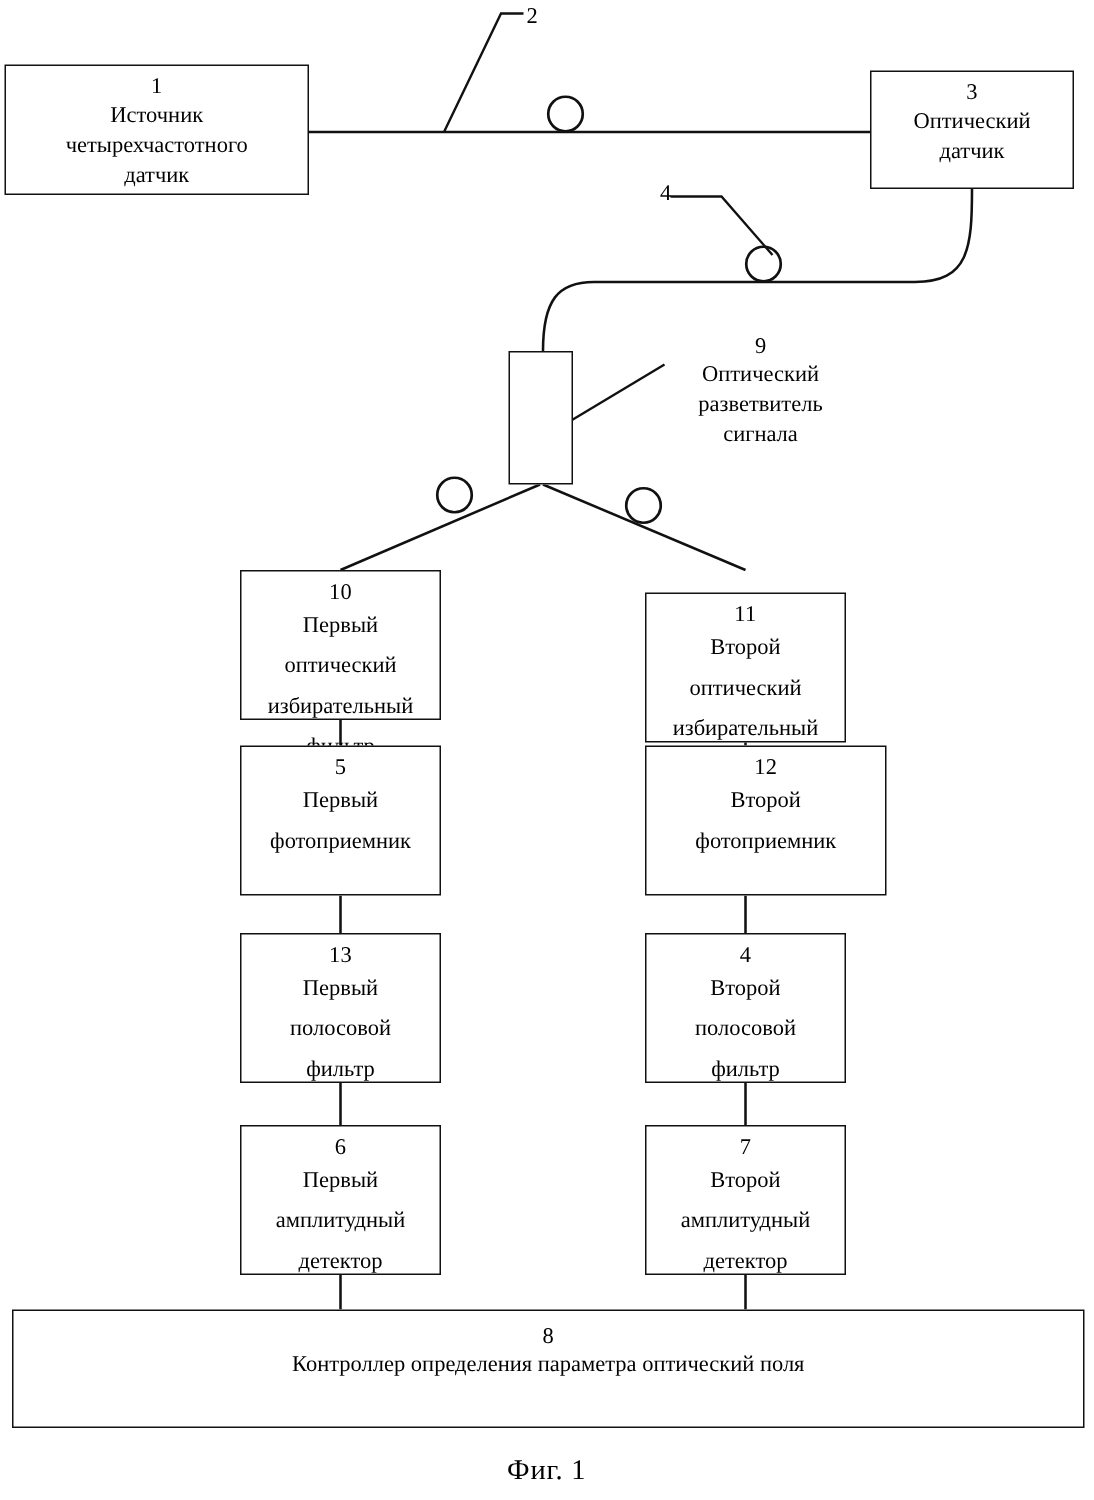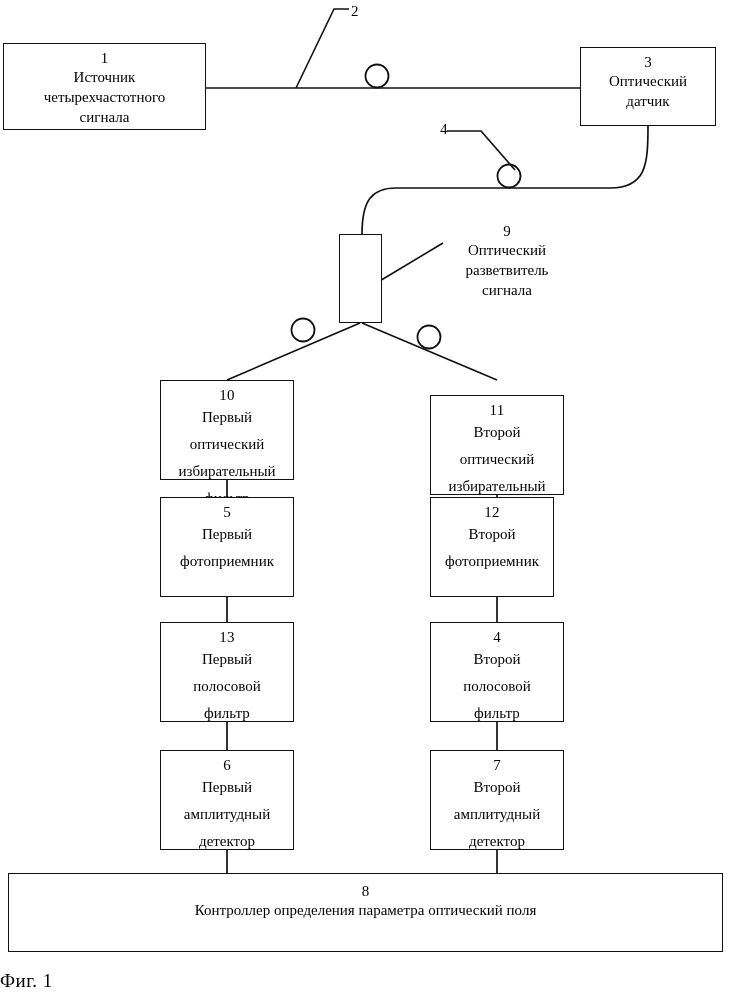--- a/index.html
+++ b/index.html
@@ -48,21 +48,21 @@
     padding: 0 4px;
     white-space: pre-line;
   }
   
   #box-1      { left: 3px;   top: 43px;  width: 203px; height: 87px; }
   #box-3      { left: 580px; top: 47px;  width: 136px; height: 79px; justify-content: flex-start; }
   #box-9      { left: 339px; top: 234px; width: 43px;  height: 89px; padding-top: 0; }
   #box-10     { left: 160px; top: 380px; width: 134px; height: 100px; }
   #box-11     { left: 430px; top: 380px; width: 134px; height: 100px; margin-top: 15px; }
   #box-5      { left: 160px; top: 497px; width: 134px; height: 100px; }
-  #box-12     { left: 430px; top: 497px; width: 124px; height: 100px; }
+  #box-12     { left: 430px; top: 497px; width: 161px; height: 100px; }
   #box-13     { left: 160px; top: 622px; width: 134px; height: 100px; }
   #box-14     { left: 430px; top: 622px; width: 134px; height: 100px; }
   #box-6      { left: 160px; top: 750px; width: 134px; height: 100px; }
   #box-7      { left: 430px; top: 750px; width: 134px; height: 100px; }
   #box-8      { left: 8px;   top: 873px; width: 715px; height: 79px; padding-top: 8px; }
 
   #box-3 .node-label,
   #box-1 .node-label { line-height: 20px; }
   #box-8 .node-num { font-size: 15px; }
   #box-8 .node-label { font-size: 15px; line-height: 20px; }
@@ -94,21 +94,21 @@
     text-align: center;
     width: 126px;
     margin-left: -8px;
     white-space: pre-line;
   }
   #fig-caption {
     position: absolute;
     left: 0;
     top: 970px;
     width: 729px;
-    text-align: left;
+    text-align: center;
     font-size: 19px;
     letter-spacing: 0.5px;
   }
 </style>
 </head>
 <body>
 
 <div id="figure">
 
   <svg id="vector-layer" viewBox="0 0 729 1000">
@@ -147,21 +147,21 @@
       <line x1="497" y1="722" x2="497" y2="750"></line>
       <line x1="497" y1="850" x2="497" y2="873"></line>
 
     </g>
   </svg>
 
   <div class="node-box" id="box-1">
     <span class="node-num">1</span>
     <span class="node-label">Источник
 четырехчастотного
-сигнала</span>
+датчик</span>
   </div>
 
   <div class="node-box" id="box-3">
     <span class="node-num">3</span>
     <span class="node-label">Оптический
 датчик</span>
   </div>
 
   <div class="node-box" id="box-9"></div>
 

